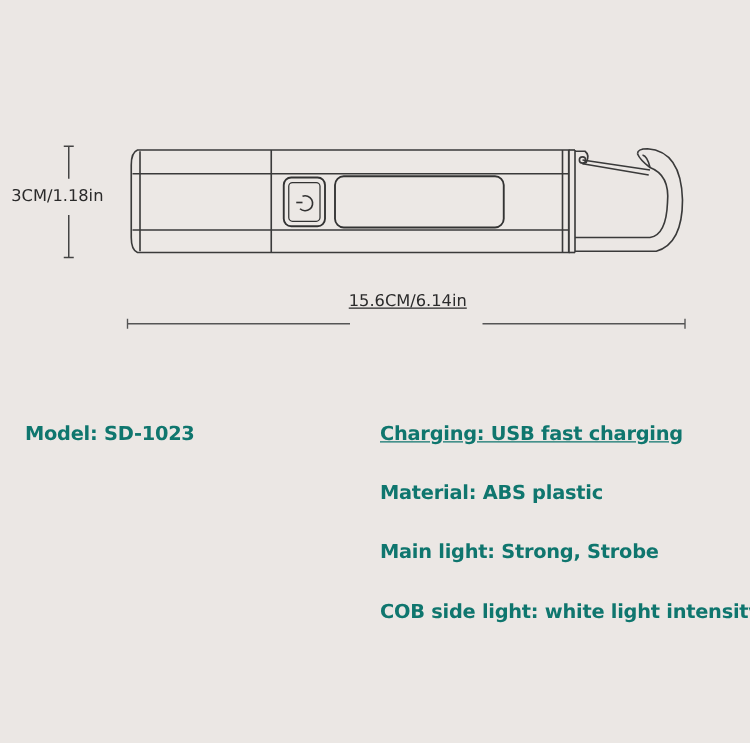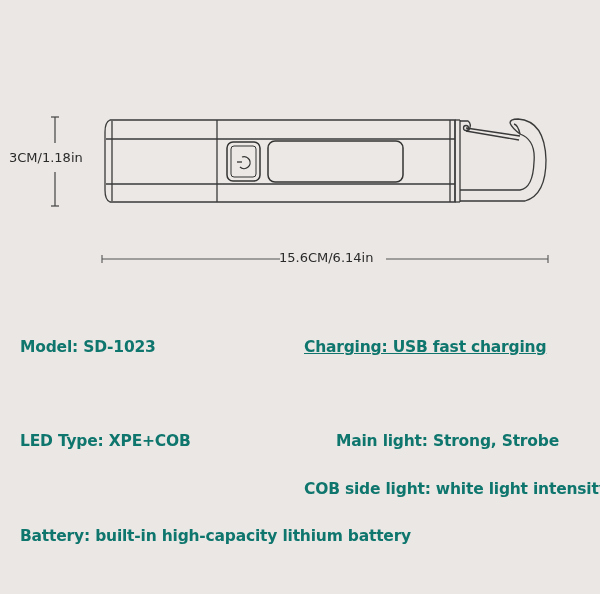--- a/index.html
+++ b/index.html
@@ -64,21 +64,20 @@
 
     <g stroke="#555" stroke-width="1.1">
       <line x1="102" y1="259" x2="280" y2="259"></line>
       <line x1="386" y1="259" x2="548" y2="259"></line>
       <line x1="102" y1="255" x2="102" y2="263"></line>
       <line x1="548" y1="255" x2="548" y2="263"></line>
     </g>
   </svg>
 
   <div class="dim-text" style="left:9px; top:150px;">3CM/1.18in</div>
-  <div class="dim-text" style="left:279px; top:250px;">15.6CM/6.14in</div>
+  <div class="dim-text" style="left:279px; top:234px;text-decoration:underline;">15.6CM/6.14in</div>
 
   <div class="spec" style="left:20px; top:338px;">Model: SD-1023</div>
   <div class="spec" style="left:304px; top:338px;text-decoration:underline;">Charging: USB fast charging</div>
-  <div class="spec" style="left:20px; top:432px;">LED Type: XPE+COB</div>
-  <div class="spec" style="left:304px; top:432px;margin-left:32px;">Main light: Strong, Strobe</div>
+  <div class="spec" style="left:304px; top:385px;">Material: ABS plastic</div>
+  <div class="spec" style="left:304px; top:432px;">Main light: Strong, Strobe</div>
   <div class="spec" style="left:304px; top:480px;">COB side light: white light intensity</div>
-  <div class="spec" style="left:20px; top:527px;">Battery: built-in high-capacity lithium battery</div>
 </div>
 
 </body></html>

